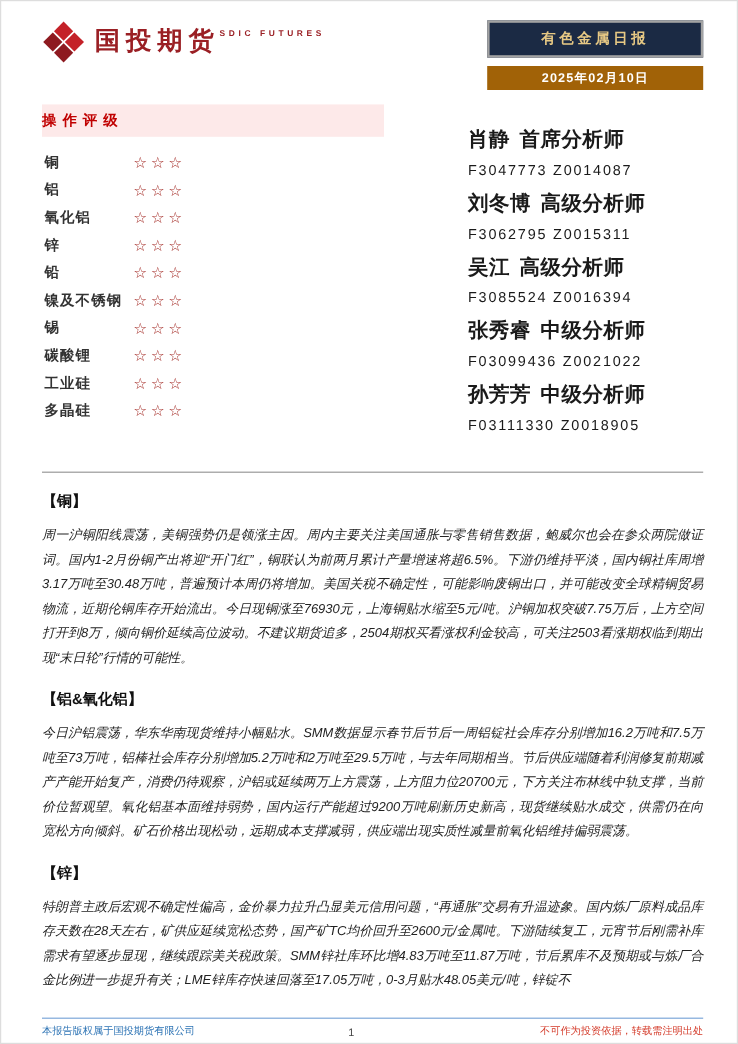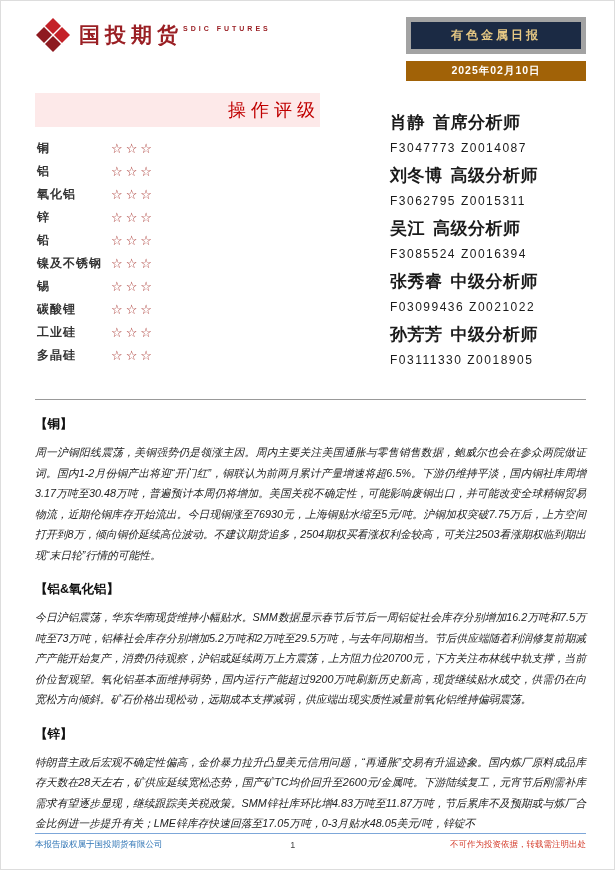--- a/index.html
+++ b/index.html
@@ -16,52 +16,52 @@
   .top {
     display:flex; justify-content:space-between; align-items:flex-start;
     padding:16px 28px 0 34px;
   }
   .brand { display:flex; align-items:center; gap:8px; }
   .brand-text { display:flex; }
   .brand-name { font-size:21px; font-weight:bold; color:#9A1F24; letter-spacing:5px; line-height:1.1; }
   .brand-sub { font-size:7px; font-weight:bold; color:#9A1F24; letter-spacing:3px; margin-top:2px; }
   .header-right { width:180px; }
   .report-title-box {
-    background:#1B2A44; border:5px solid #a3a3a3;
+    background:#1B2A44; border:2px solid #a3a3a3;
     color:#E6C884; text-align:center; font-weight:bold;
     font-size:12px; letter-spacing:3px; padding:5px 0;
   }
   .report-date {
     background:#a16207; color:#fff; text-align:center; font-weight:bold;
     font-size:10.5px; letter-spacing:1px; padding:3px 0; margin-top:7px;
   }
   
   .columns { display:flex; padding:12px 28px 0 34px; }
   .left-col { width:285px; }
   .ratings-banner {
-    background:#FDE9E9; color:#C00000; font-size:18px; font-weight:normal;
-    text-align:right; letter-spacing:5px; padding:5px 0; margin-bottom:10px;
+    background:#FDE9E9; color:#C00000; font-size:12px; font-weight:bold;
+    text-align:left; letter-spacing:5px; padding:5px 0; margin-bottom:10px;
   }
   .rating-row { display:flex; align-items:center; padding:3px 0 3px 2px; height:23px; }
   .rating-name { font-weight:bold; font-size:12px; color:#333; min-width:74px; letter-spacing:1px; }
   .rating-stars { color:#A8342F; font-size:13px; letter-spacing:3px; }
   .right-col { margin-left:70px; flex:1; padding-top:18px; }
   .analyst-name-line { font-weight:bold; font-size:17px; color:#1a1a1a; margin-bottom:7px; letter-spacing:0.5px; }
   .analyst-name-line .title { margin-left:8px; }
   .analyst-ids { font-size:12px; color:#1a1a1a; margin-bottom:9px; letter-spacing:1.5px; }
   .contact { margin-top:20px; font-size:12px; color:#1a1a1a; letter-spacing:1px; }
   .contact .email { margin-top:20px; letter-spacing:0.5px; }
   
   .divider { border-top:1px solid #999; margin:12px 28px 0 34px; }
   .main { padding:0 28px 0 34px; max-height:482px; overflow:hidden; }
   .section-heading { font-weight:bold; font-size:12.5px; color:#111; margin:16px 0 9px; }
   .section-body { font-size:10.8px; line-height:1.9; text-align:justify; color:#222;font-style:italic; }
   
   .footer {
-    position:absolute; left:34px; right:28px; bottom:18px;
+    position:absolute; left:34px; right:28px; bottom:3px;
     background:#fff;
     border-top:1.5px solid #7DA7D9; padding-top:5px;
     display:flex; justify-content:space-between; align-items:center;
   }
   .footer-left { color:#2E74B5; font-size:8.5px; }
   .footer-page { color:#444; font-size:9px; }
   .footer-right { color:#D43B2A; font-size:8.5px;margin-left:27px; }
 </style>
 </head>
 <body>

